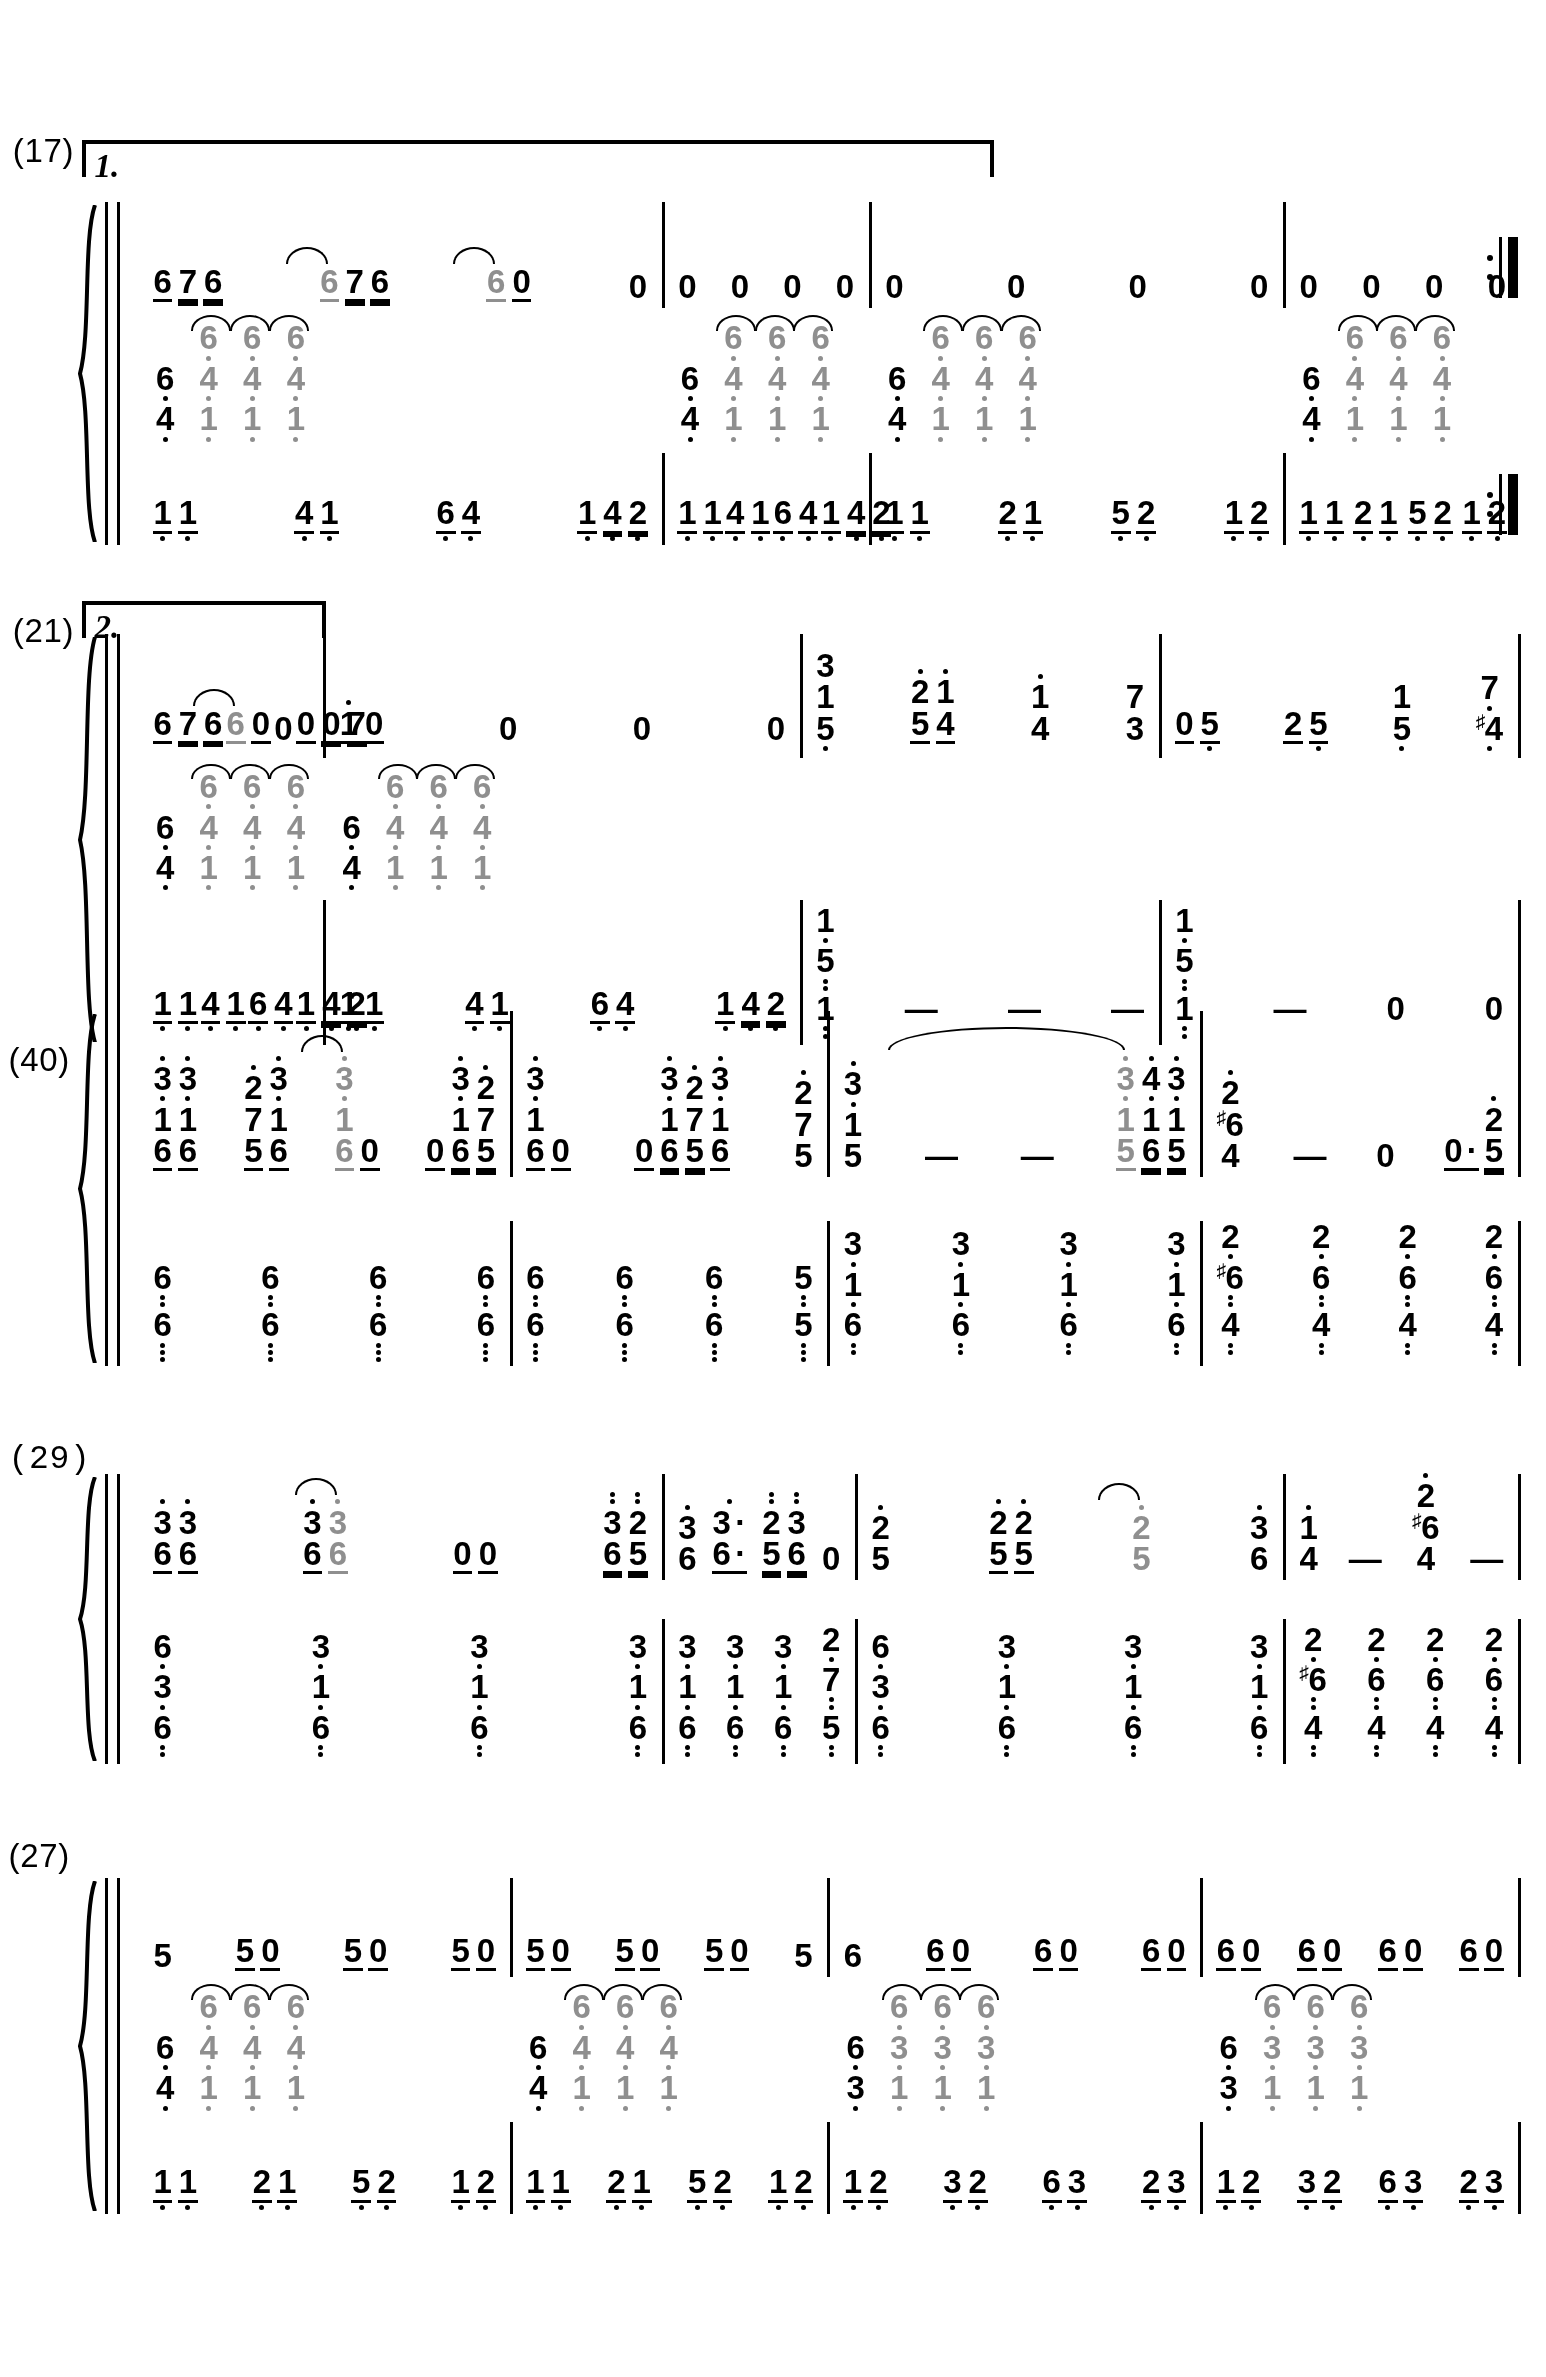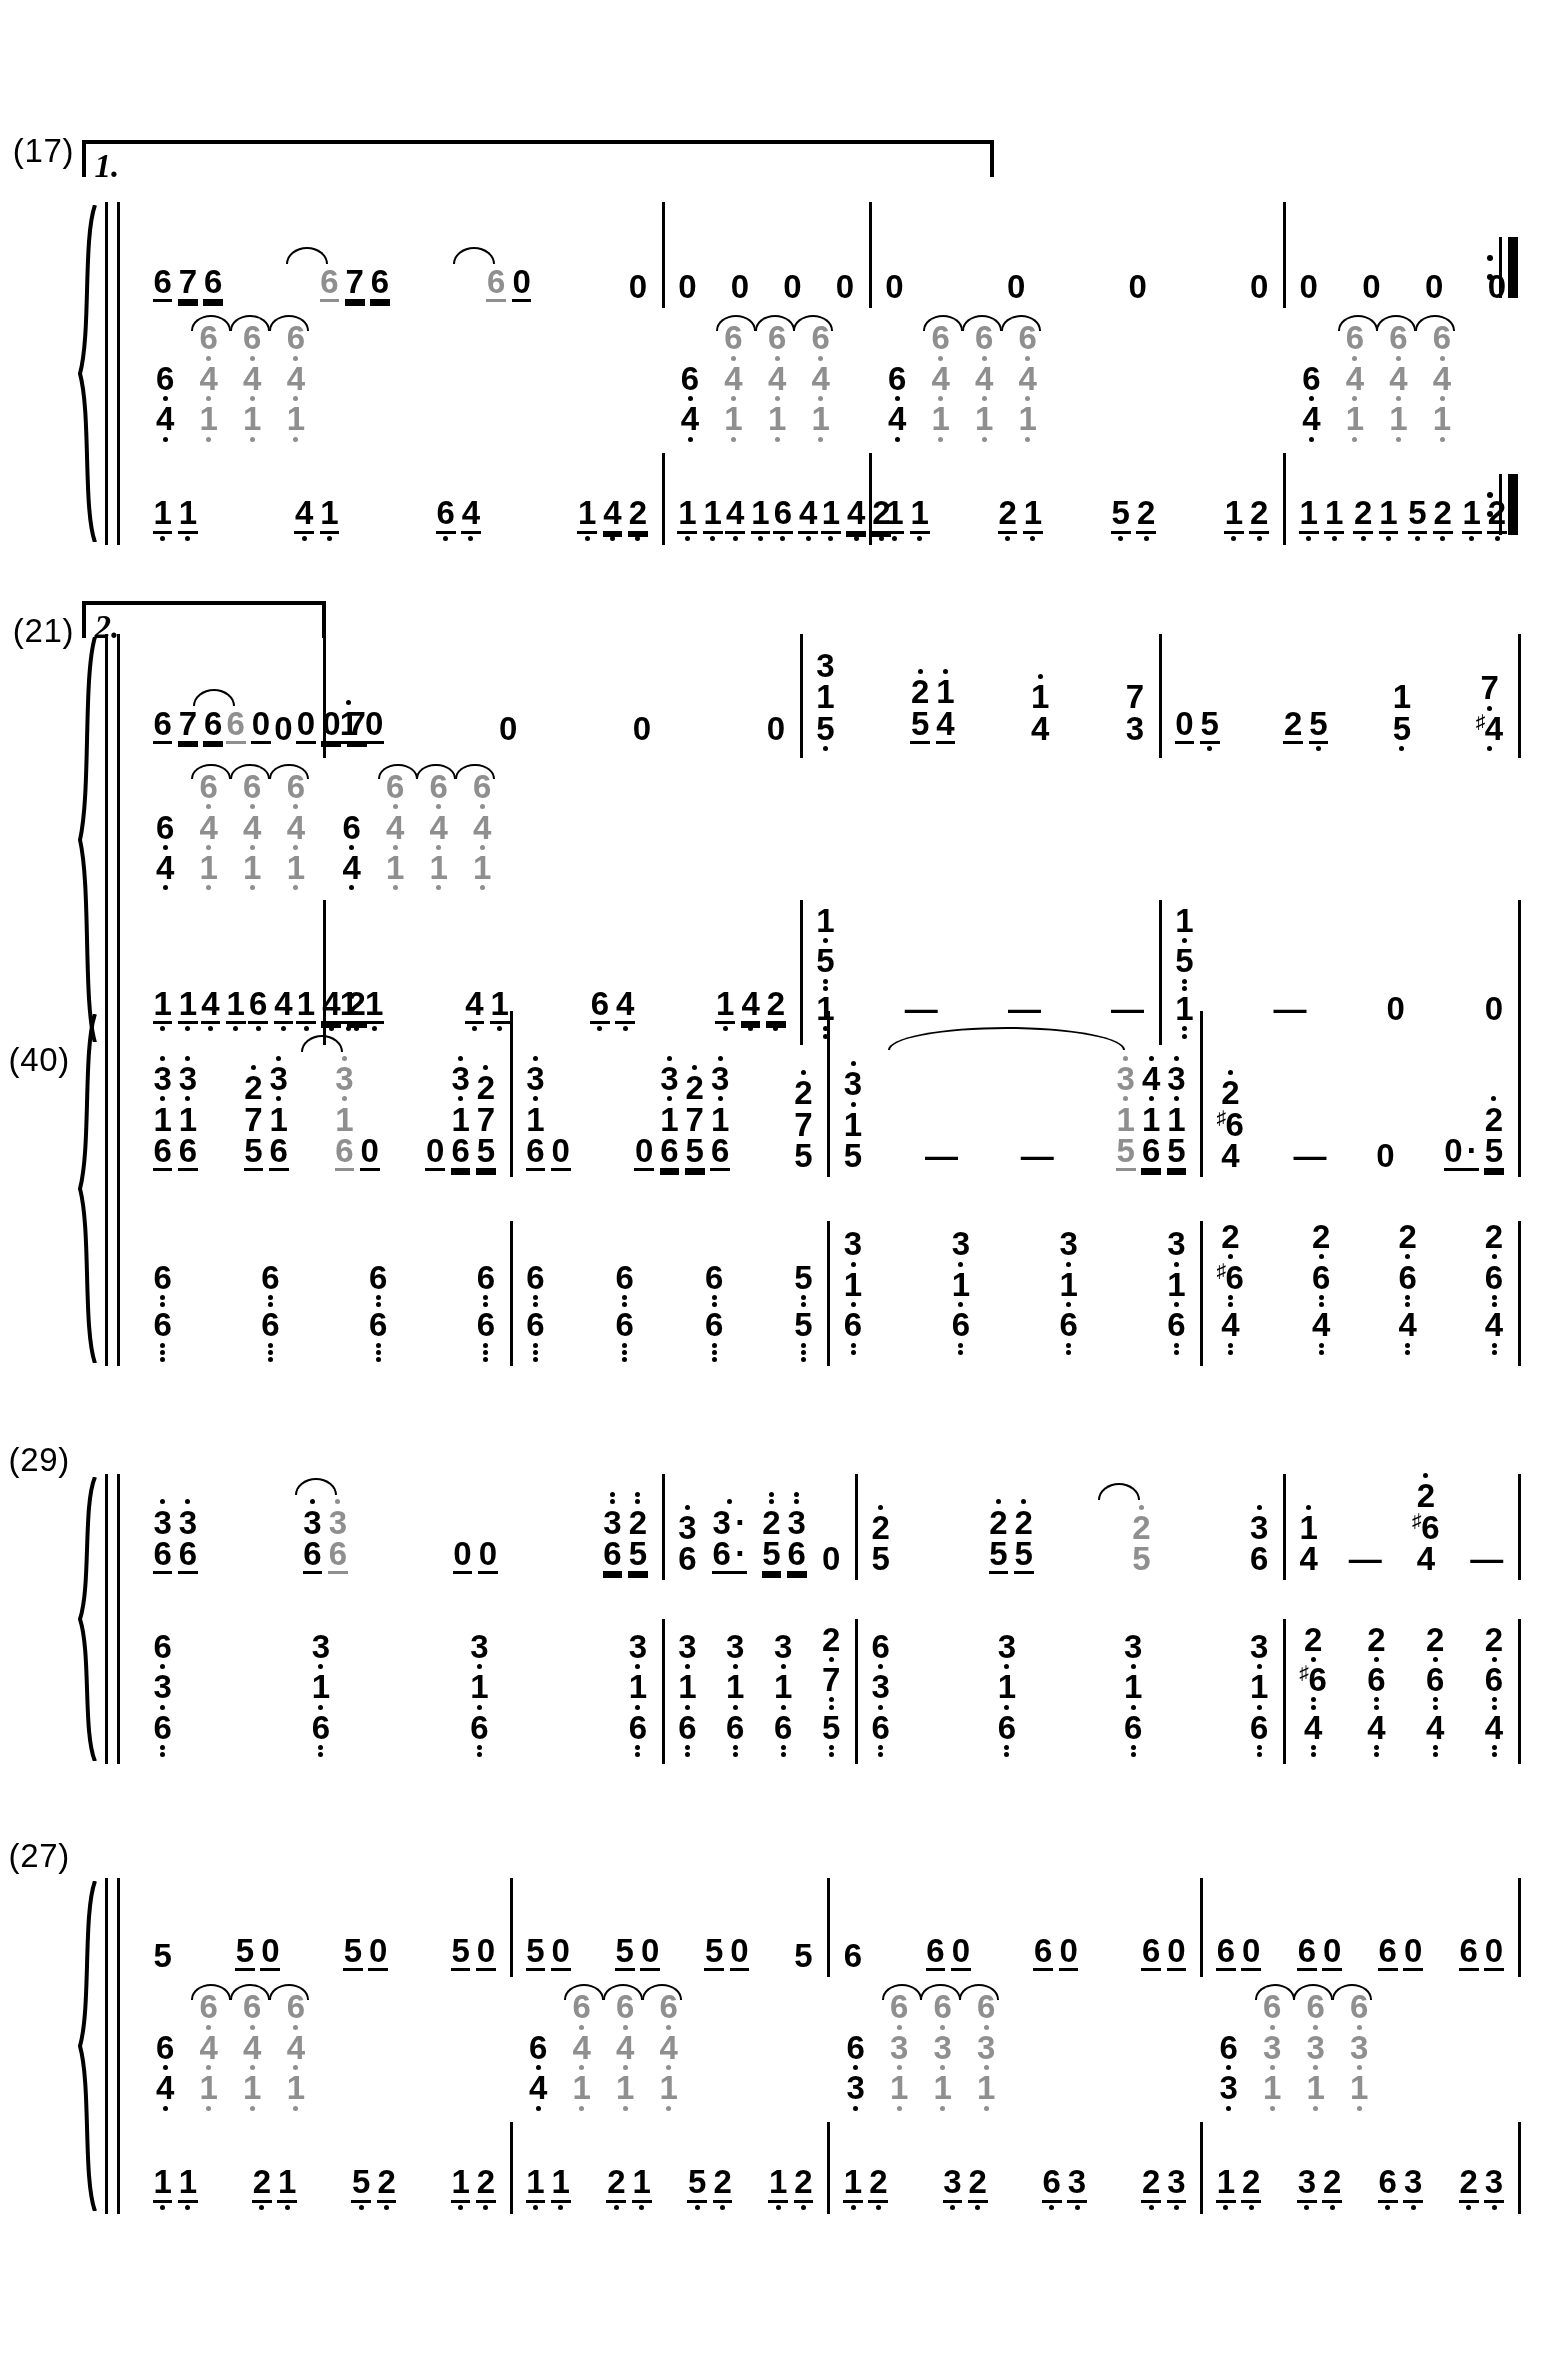--- a/index.html
+++ b/index.html
@@ -2572,21 +2572,21 @@
                       <b></b>
                     </span>
                   </div>
                 </div>
               </div>
             </div>
           </div>
         </div>
       </div>
     </div>
-    <div class="syslabel" style="left: 8.5px; top: 1443px;">(29)</div>
+    <div class="syslabel" style="left: 8.5px; top: 1443px; font-family: Liberation Mono, monospace;">(29)</div>
     <div class="staff" style="top: 1474px;">
       <svg class="brace" viewBox="0 0 24 100" preserveAspectRatio="none">
         <path d="M20 0 C8 10 16 38 5 50 C16 62 8 90 20 100" fill="none" stroke="#000" stroke-width="4" vector-effect="non-scaling-stroke"></path>
       </svg>
       <div class="dbl"></div>
       <div class="rowsbox">
         <div class="row melody barred" style="height: 106px; --dbz: 5.7px;">
           <div class="meas" style="width: 38%;">
             <div class="grp">
               <div class="col">

